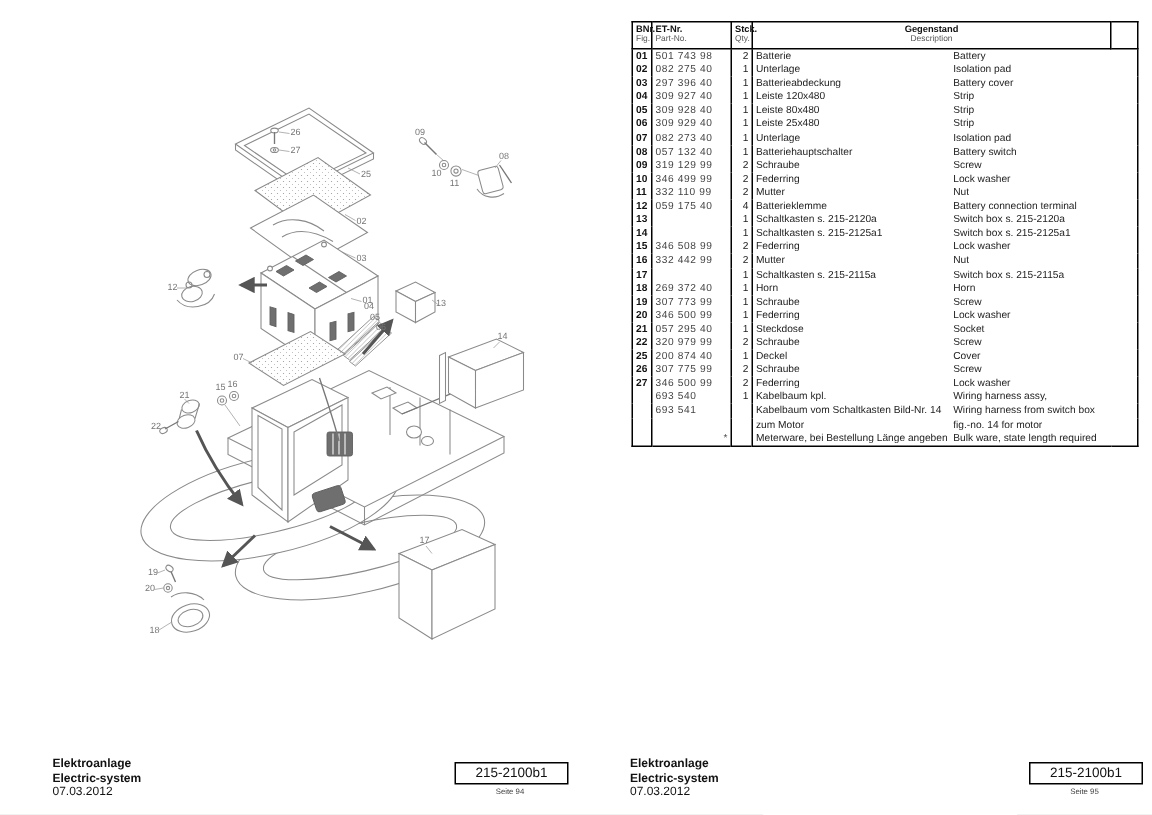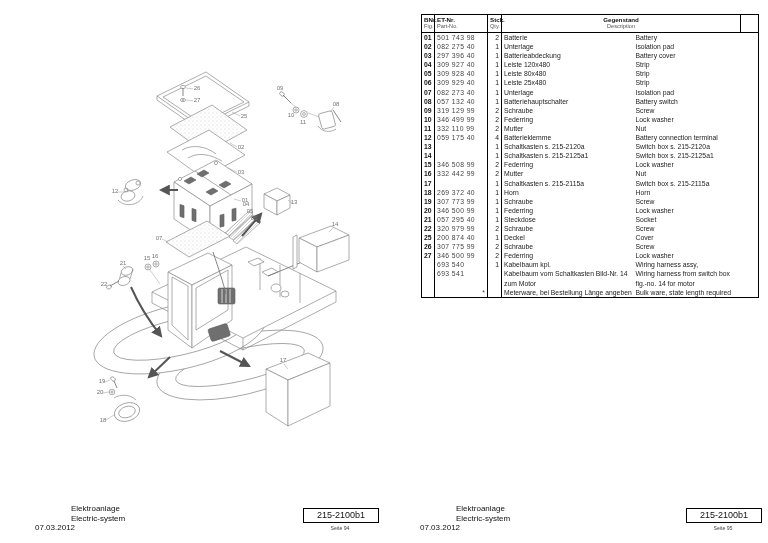--- a/index.html
+++ b/index.html
@@ -32,21 +32,21 @@
   .parts-table td.c-qty{border-right:1px solid #000;text-align:right;}
   .parts-table tr.star td.c-part{text-align:right;letter-spacing:0;}
   .parts-table{border:1.4px solid #000;}
   
   .watermark{
     position:absolute;left:256px;top:256px;font-size:26px;font-weight:bold;
     color:rgba(199,152,27,.95);letter-spacing:-.5px;z-index:5;white-space:nowrap;
   }
   
   .footer-block{position:absolute;top:504px;font-size:8px;line-height:9.5px;color:#111;}
-  .footer-block .b{font-weight:normal;margin-left:36px;}
+  .footer-block .b{font-weight:bold;}
   .doc-box{
     position:absolute;top:508px;width:74px;height:13px;border:1.2px solid #000;
     font-size:9px;font-weight:normal;text-align:center;line-height:13px;color:#111;background:#fff;
   }
   .page-num{position:absolute;top:525px;width:74px;text-align:center;font-size:5.2px;color:#444;}
 </style>
 </head>
 <body>
 
 <div class="page">

